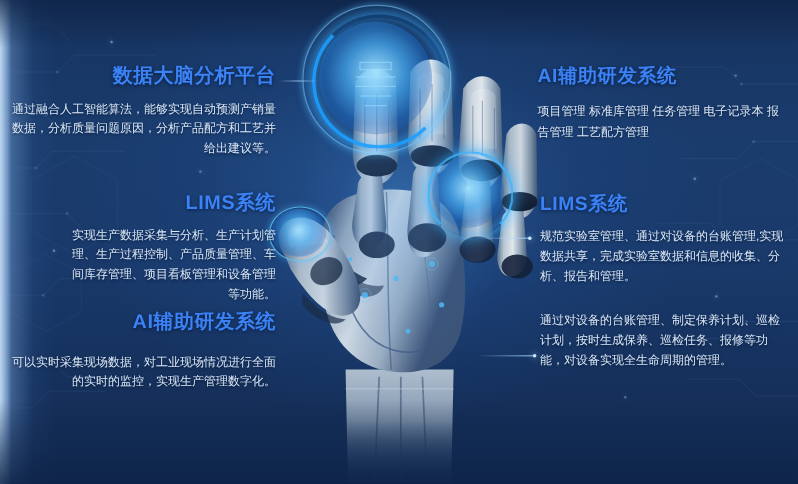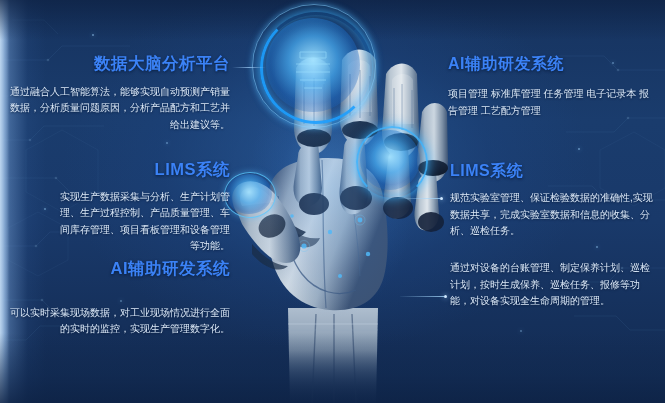--- a/index.html
+++ b/index.html
@@ -370,31 +370,31 @@
   </div>
   <div class="hrule" style="left:232px; top:67px; width:34px;"></div>
 
   <div class="panel left" style="left:8px; top:160px; width:222px;">
     <div class="heading">LIMS系统</div>
     <div class="body" style="margin-top:9px;padding-left:47px;">实现生产数据采集与分析、生产计划管理、生产过程控制、产品质量管理、车间库存管理、项目看板管理和设备管理等功能。</div>
   </div>
 
   <div class="panel left" style="left:8px; top:259px; width:222px;">
     <div class="heading">AI辅助研发系统</div>
-    <div class="body" style="margin-top:26px;">可以实时采集现场数据，对工业现场情况进行全面的实时的监控，实现生产管理数字化。</div>
+    <div class="body" style="margin-top:16px;">可以实时采集现场数据，对工业现场情况进行全面的实时的监控，实现生产管理数字化。</div>
   </div>
 
   <div class="panel right" style="left:448px; top:54px; width:210px;">
     <div class="heading">AI辅助研发系统</div>
     <div class="body" style="margin-top:13px;">项目管理 标准库管理 任务管理 电子记录本 报告管理 工艺配方管理</div>
   </div>
 
   <div class="panel right" style="left:450px; top:161px; width:208px;">
     <div class="heading">LIMS系统</div>
-    <div class="body" style="margin-top:10px;">规范实验室管理、保证检验数据的准确性,实现数据共享，完成实验室数据和信息的收集、分析、巡检任务。</div>
+    <div class="body" style="margin-top:10px;">规范实验室管理、通过对设备的台账管理,实现数据共享，完成实验室数据和信息的收集、分析、报告和管理。</div>
   </div>
   <div class="connector" style="left:398px; top:198px; width:42px;"></div>
   <div class="connector-dot" style="left:440px; top:197px;"></div>
 
   <div class="panel right" style="left:450px; top:260px; width:208px;">
     <div class="body" style="">通过对设备的台账管理、制定保养计划、巡检计划，按时生成保养、巡检任务、报修等功能，对设备实现全生命周期的管理。</div>
   </div>
   <div class="connector" style="left:400px; top:296px; width:44px;"></div>
   <div class="connector-dot" style="left:444px; top:295px;"></div>
 

